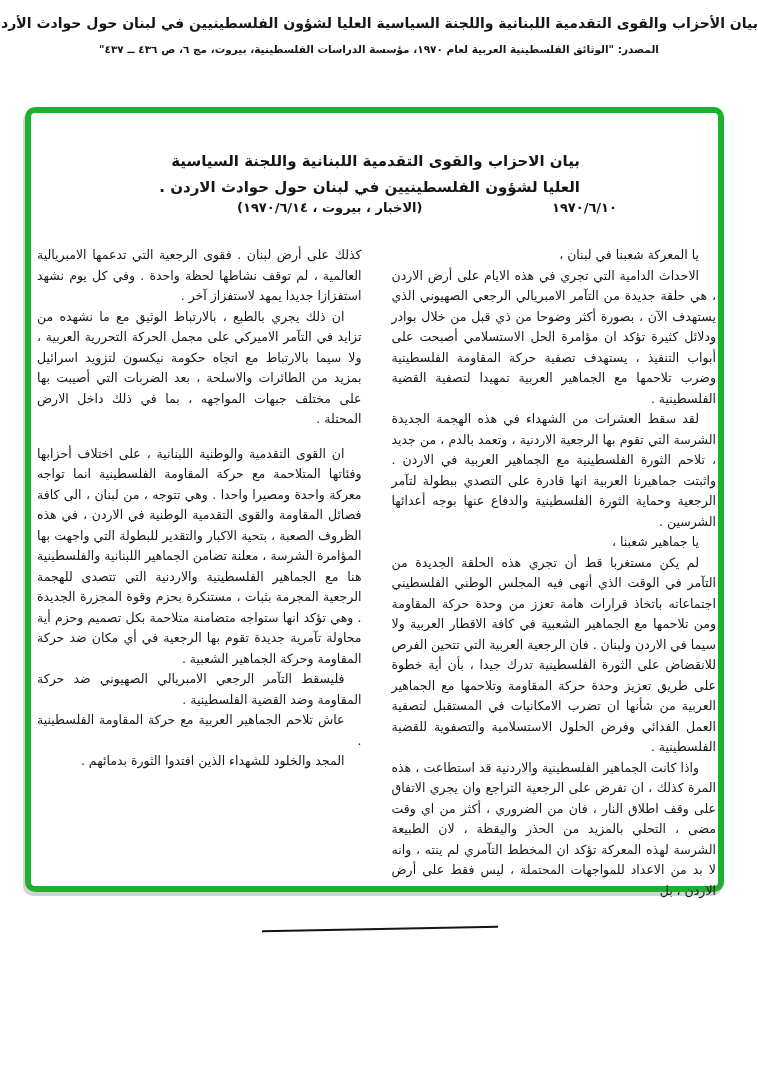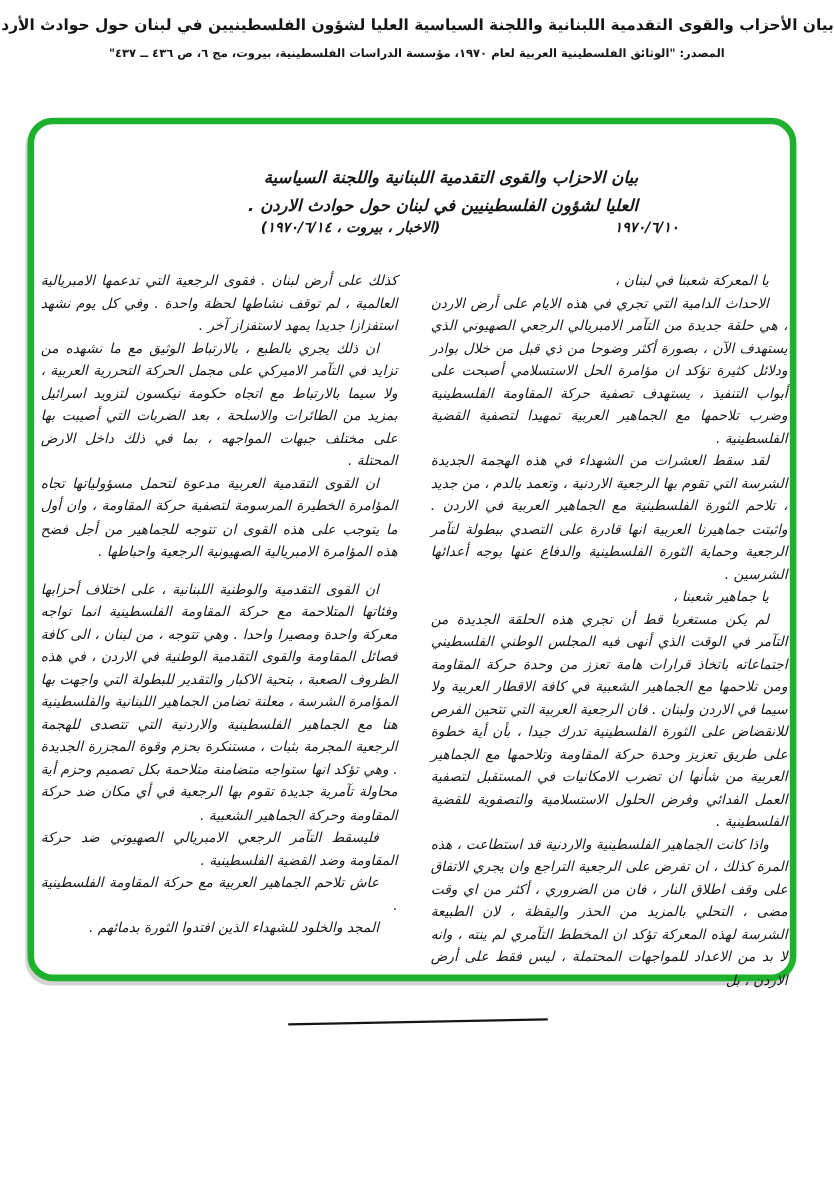--- a/index.html
+++ b/index.html
@@ -31,24 +31,23 @@
     font-size: 10.5px;
     white-space: nowrap;
   }
   
   .frame {
     position: absolute;
     left: 25px; top: 107px;
     width: 699px; height: 785px;
     box-sizing: border-box;
     border: 6px solid #1eb12e;
-    border-radius: 23px;
+    border-radius: 10px;
     background: #ffffff;
     box-shadow: -2px 4px 0 rgba(130,130,130,0.35);
-    font-style: italic;
   }
   .doc-title {
     position: absolute;
     top: 35px; right: 138px;
     font-weight: bold;
     font-size: 15px;
     line-height: 26px;
     text-align: right;
     white-space: nowrap;
   }
@@ -111,21 +110,20 @@
           <p>يا المعركة شعبنا في لبنان ،</p>
           <p>الاحداث الدامية التي تجري في هذه الايام على أرض الاردن ، هي حلقة جديدة من التآمر الامبريالي الرجعي الصهيوني الذي يستهدف الآن ، بصورة أكثر وضوحا من ذي قبل من خلال بوادر ودلائل كثيرة تؤكد ان مؤامرة الحل الاستسلامي أصبحت على أبواب التنفيذ ، يستهدف تصفية حركة المقاومة الفلسطينية وضرب تلاحمها مع الجماهير العربية تمهيدا لتصفية القضية الفلسطينية .</p>
           <p>لقد سقط العشرات من الشهداء في هذه الهجمة الجديدة الشرسة التي تقوم بها الرجعية الاردنية ، وتعمد بالدم ، من جديد ، تلاحم الثورة الفلسطينية مع الجماهير العربية في الاردن . واثبتت جماهيرنا العربية انها قادرة على التصدي ببطولة لتآمر الرجعية وحماية الثورة الفلسطينية والدفاع عنها بوجه أعدائها الشرسين .</p>
           <p>يا جماهير شعبنا ،</p>
           <p>لم يكن مستغربا قط أن تجري هذه الحلقة الجديدة من التآمر في الوقت الذي أنهى فيه المجلس الوطني الفلسطيني اجتماعاته باتخاذ قرارات هامة تعزز من وحدة حركة المقاومة ومن تلاحمها مع الجماهير الشعبية في كافة الاقطار العربية ولا سيما في الاردن ولبنان . فان الرجعية العربية التي تتحين الفرص للانقضاض على الثورة الفلسطينية تدرك جيدا ، بأن أية خطوة على طريق تعزيز وحدة حركة المقاومة وتلاحمها مع الجماهير العربية من شأنها ان تضرب الامكانيات في المستقبل لتصفية العمل الفدائي وفرض الحلول الاستسلامية والتصفوية للقضية الفلسطينية .</p>
           <p>واذا كانت الجماهير الفلسطينية والاردنية قد استطاعت ، هذه المرة كذلك ، ان تفرض على الرجعية التراجع وان يجري الاتفاق على وقف اطلاق النار ، فان من الضروري ، أكثر من اي وقت مضى ، التحلي بالمزيد من الحذر واليقظة ، لان الطبيعة الشرسة لهذه المعركة تؤكد ان المخطط التآمري لم ينته ، وانه لا بد من الاعداد للمواجهات المحتملة ، ليس فقط على أرض الاردن ، بل</p>
         </div>
       <div class="col">
           <p class="no-indent">كذلك على أرض لبنان . فقوى الرجعية التي تدعمها الامبريالية العالمية ، لم توقف نشاطها لحظة واحدة . وفي كل يوم نشهد استفزازا جديدا يمهد لاستفزاز آخر .</p>
           <p>ان ذلك يجري بالطبع ، بالارتباط الوثيق مع ما نشهده من تزايد في التآمر الاميركي على مجمل الحركة التحررية العربية ، ولا سيما بالارتباط مع اتجاه حكومة نيكسون لتزويد اسرائيل بمزيد من الطائرات والاسلحة ، بعد الضربات التي أصيبت بها على مختلف جبهات المواجهه ، بما في ذلك داخل الارض المحتلة .</p>
-          <p>ان القوى التقدمية العربية مدعوة لتحمل مسؤولياتها تجاه المؤامرة الخطيرة المرسومة لتصفية حركة المقاومة ، وان أول ما يتوجب على هذه القوى ان تتوجه للجماهير من أجل فضح هذه المؤامرة الامبريالية الصهيونية الرجعية واحباطها .</p>
           <p class="space-before">ان القوى التقدمية والوطنية اللبنانية ، على اختلاف أحزابها وفئاتها المتلاحمة مع حركة المقاومة الفلسطينية انما تواجه معركة واحدة ومصيرا واحدا . وهي تتوجه ، من لبنان ، الى كافة فصائل المقاومة والقوى التقدمية الوطنية في الاردن ، في هذه الظروف الصعبة ، بتحية الاكبار والتقدير للبطولة التي واجهت بها المؤامرة الشرسة ، معلنة تضامن الجماهير اللبنانية والفلسطينية هنا مع الجماهير الفلسطينية والاردنية التي تتصدى للهجمة الرجعية المجرمة بثبات ، مستنكرة بحزم وقوة المجزرة الجديدة . وهي تؤكد انها ستواجه متضامنة متلاحمة بكل تصميم وحزم أية محاولة تآمرية جديدة تقوم بها الرجعية في أي مكان ضد حركة المقاومة وحركة الجماهير الشعبية .</p>
           <p>فليسقط التآمر الرجعي الامبريالي الصهيوني ضد حركة المقاومة وضد القضية الفلسطينية .</p>
           <p>عاش تلاحم الجماهير العربية مع حركة المقاومة الفلسطينية .</p>
           <p>المجد والخلود للشهداء الذين افتدوا الثورة بدمائهم .</p>
         </div>
     </div>
 
     <div class="divider"></div>
 
   </div>

